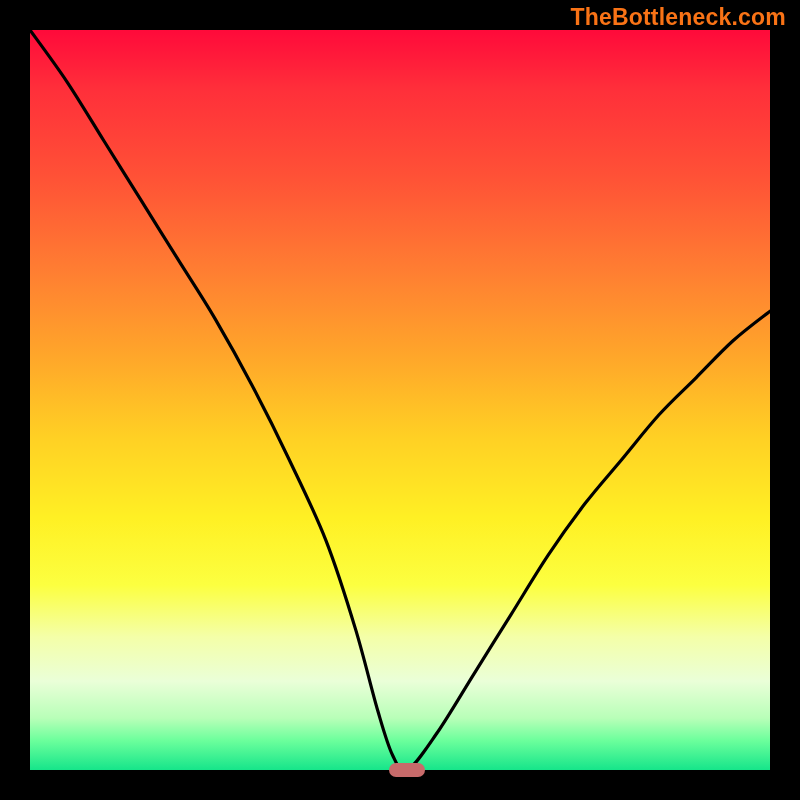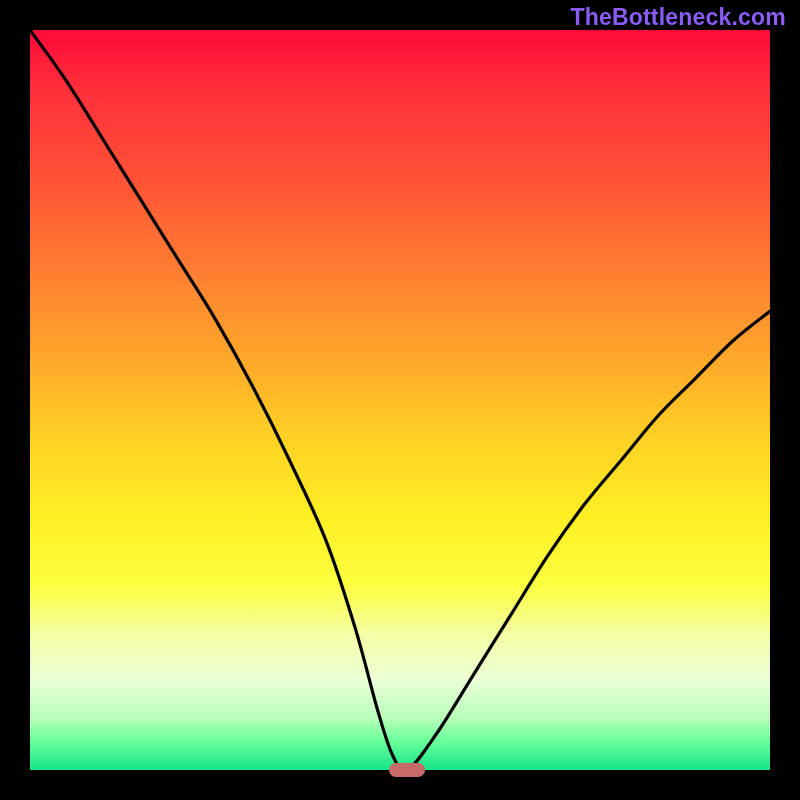--- a/index.html
+++ b/index.html
@@ -63,21 +63,21 @@
     border-radius: 7px;
     background: #c76a6a;
   }
   .watermark {
     position: absolute;
     top: 4px;
     right: 14px;
     font-family: Arial, Helvetica, sans-serif;
     font-size: 23px;
     font-weight: 600;
-    color: #8b5cf6;
+    color: #f97316;
     letter-spacing: 0.2px;
   }
 </style>
 </head>
 <body>
 
 <div class="frame">
   <div class="watermark">TheBottleneck.com</div>
 
   <div class="plot">

